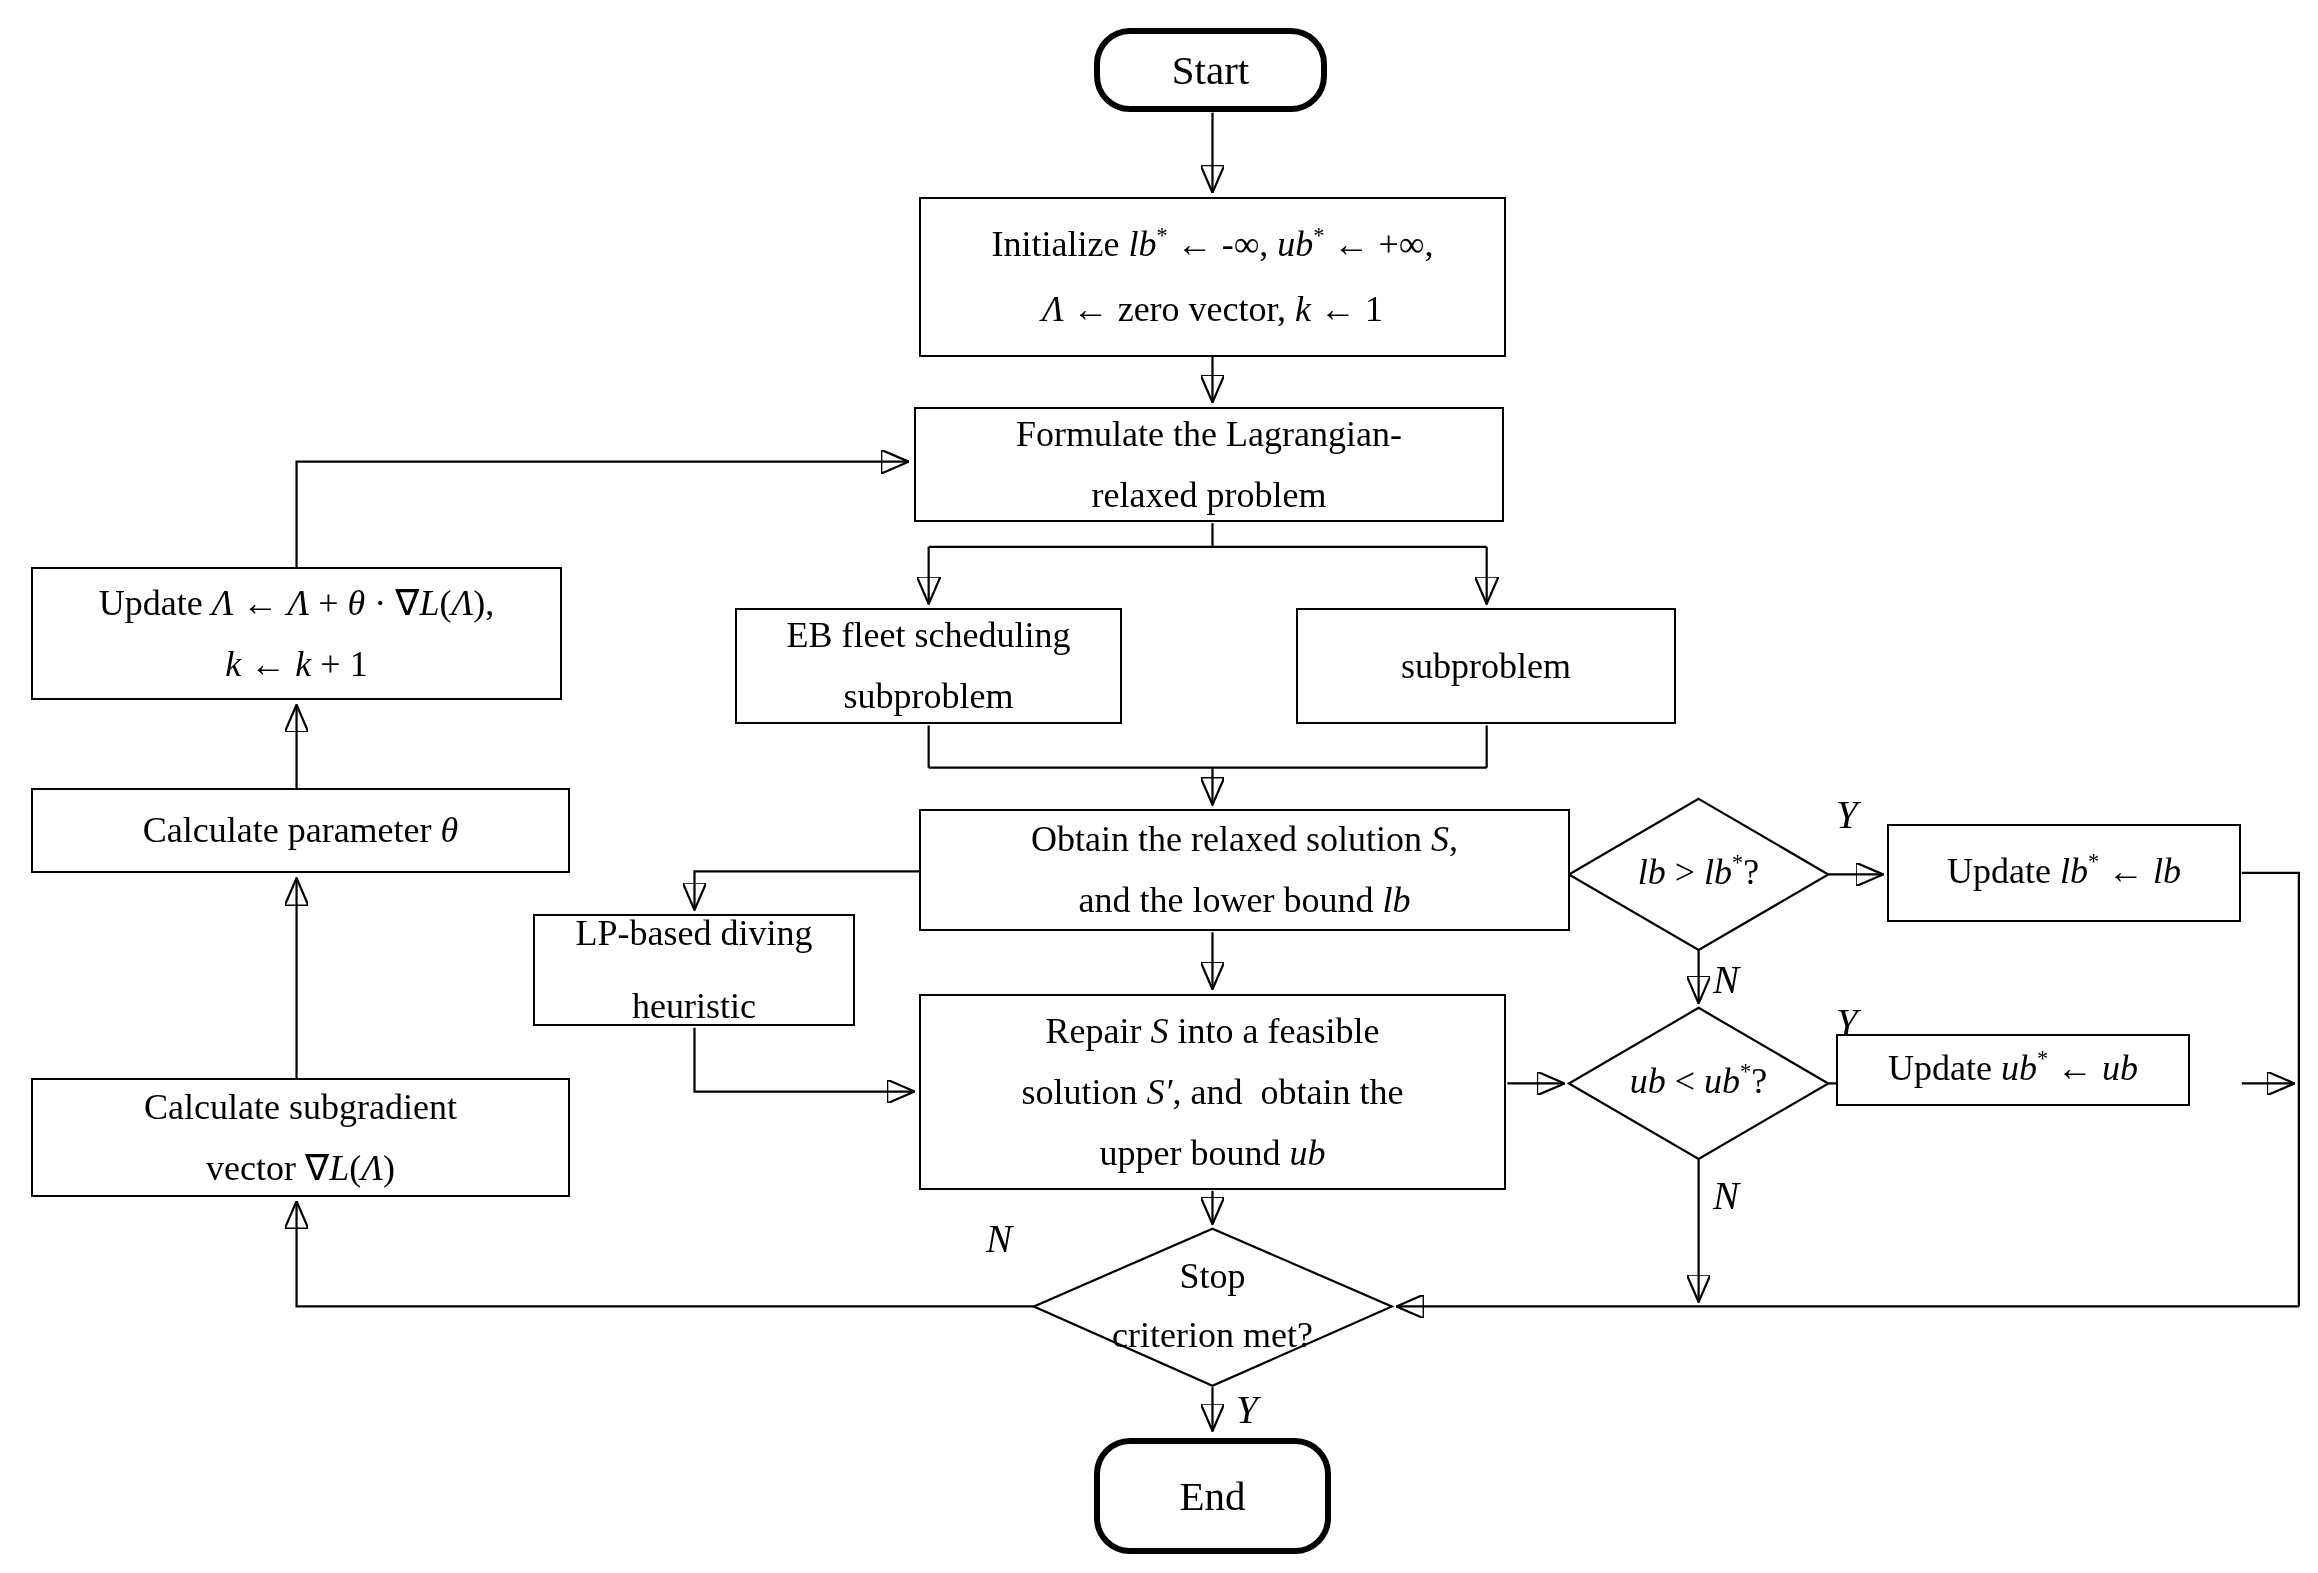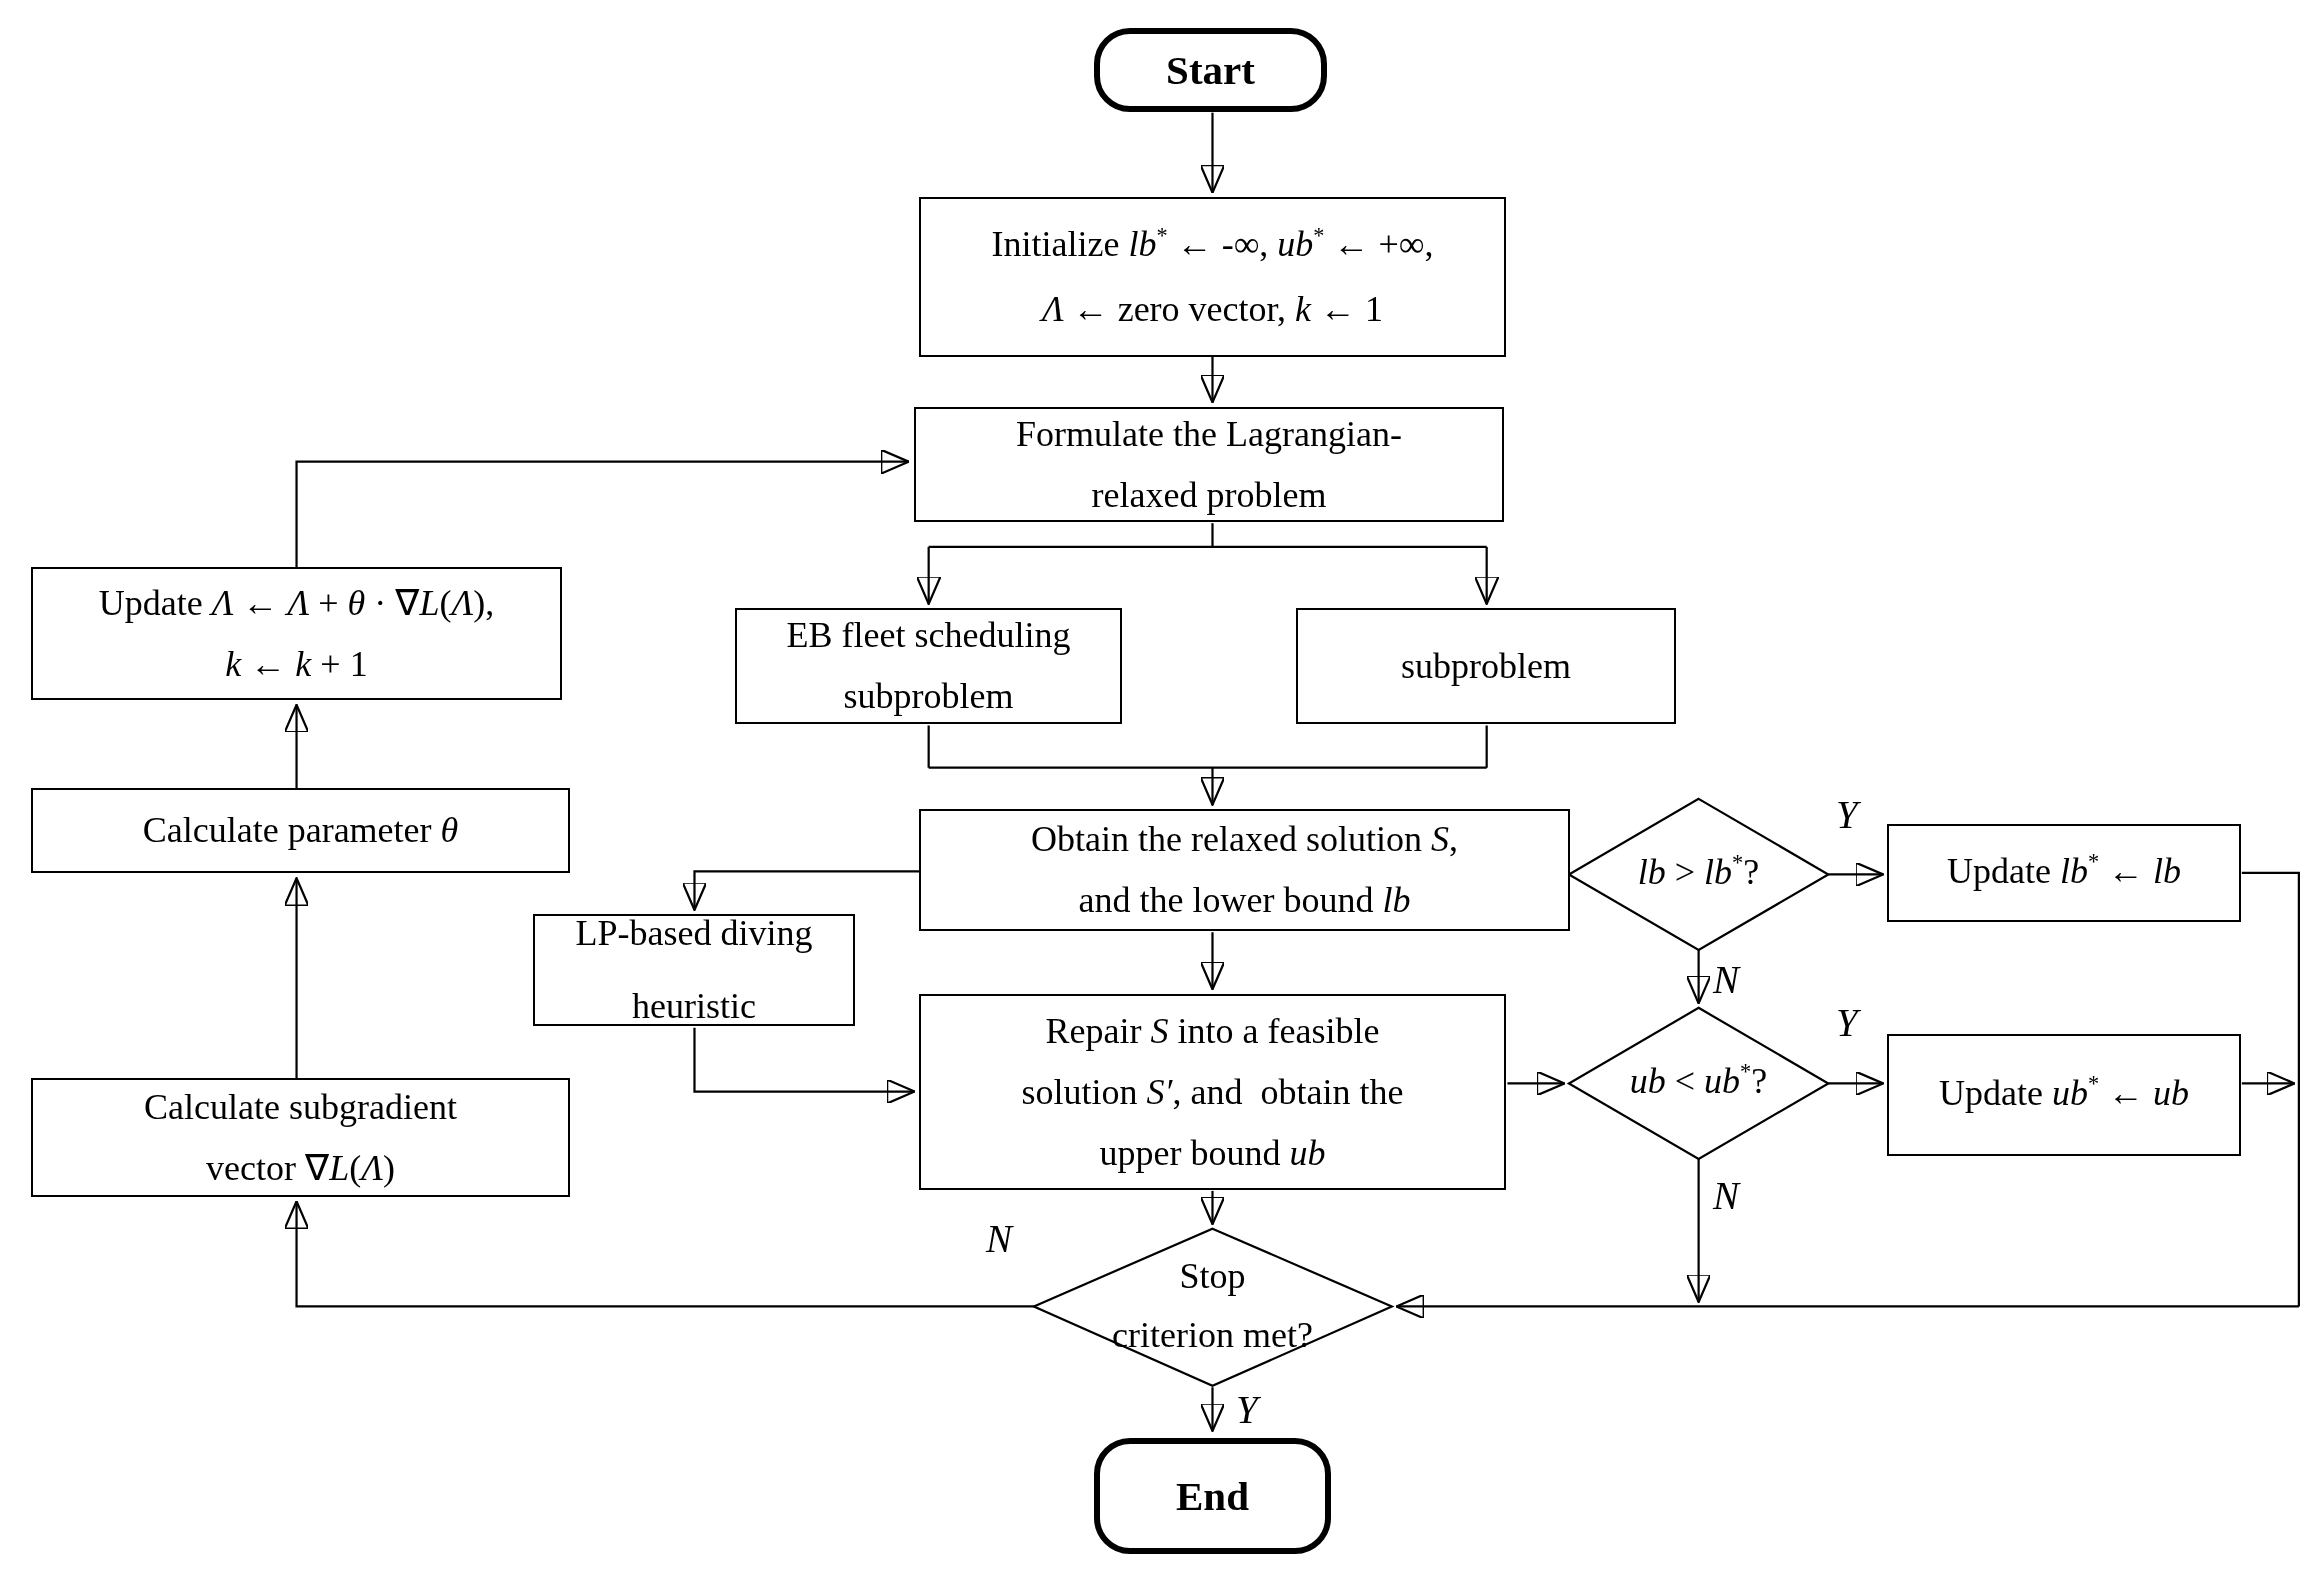--- a/index.html
+++ b/index.html
@@ -14,21 +14,21 @@
   #wires path, #wires polyline{fill:none;stroke:#000;stroke-width:3;}
   #wires polygon{fill:#ffffff;stroke:#000;stroke-width:3;}
   .node{
     position:absolute;z-index:2;box-sizing:border-box;
     background:#ffffff;border:2.2px solid #000;
     display:flex;flex-direction:column;align-items:center;justify-content:center;
     text-align:center;font-size:36px;line-height:61px;white-space:pre;
   }
   .terminal{
     border-width:6.7px;border-radius:36px;
-    font-weight:bold;font-size:41px;
+    font-weight:normal;font-size:41px;
   }
   .dlabel{
     position:absolute;z-index:2;background:transparent;border:none;
     display:flex;flex-direction:column;align-items:center;justify-content:center;
     text-align:center;font-size:36px;line-height:59px;white-space:pre;
   }
   .elabel{
     position:absolute;z-index:2;font-style:italic;font-size:39px;line-height:41px;
   }
   .i{font-style:italic;}
@@ -146,21 +146,21 @@
   <div class="node" style="left:919px;top:994px;width:587px;height:196px;">
     <div class="ln"><span>Repair </span><span class="i">S</span><span> into a feasible</span></div>
     <div class="ln"><span>solution </span><span class="i">S′</span><span>, and  obtain the</span></div>
     <div class="ln"><span>upper bound </span><span class="i">ub</span></div>
   </div>
 
   <div class="node" style="left:1887px;top:824px;width:354px;height:98px;">
     <div class="ln"><span>Update </span><span class="i">lb</span><span class="sup">*</span><span> ← </span><span class="i">lb</span></div>
   </div>
 
-  <div class="node" style="left:1887px;top:1034px;width:354px;height:122px;">
+  <div class="node" style="left:1836px;top:1034px;width:354px;height:72px;">
     <div class="ln"><span>Update </span><span class="i">ub</span><span class="sup">*</span><span> ← </span><span class="i">ub</span></div>
   </div>
 
   <div class="node" style="left:31px;top:567px;width:531px;height:133px;">
     <div class="ln"><span>Update </span><span class="i">Λ</span><span> ← </span><span class="i">Λ</span><span> + </span><span class="i">θ</span><span> · ∇</span><span class="i">L</span><span>(</span><span class="i">Λ</span><span>),</span></div>
     <div class="ln"><span class="i">k</span><span> ← </span><span class="i">k</span><span> + 1</span></div>
   </div>
 
   <div class="node" style="left:31px;top:788px;width:539px;height:85px;">
     <div class="ln"><span>Calculate parameter </span><span class="i">θ</span></div>

